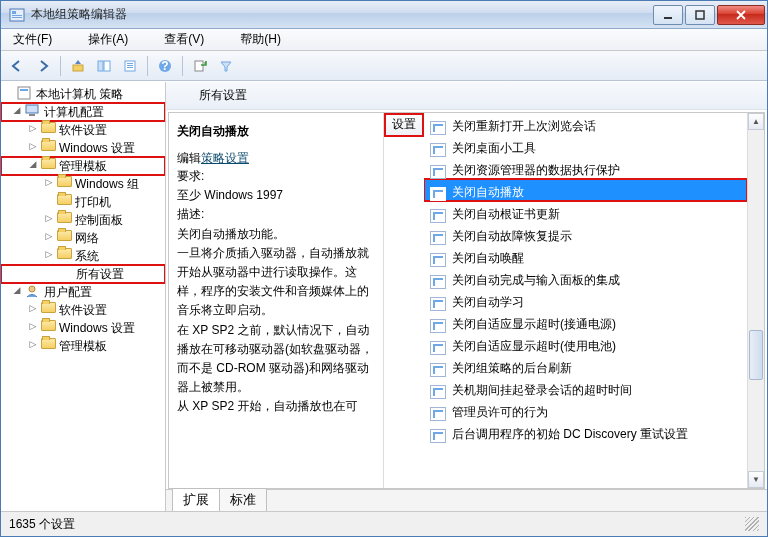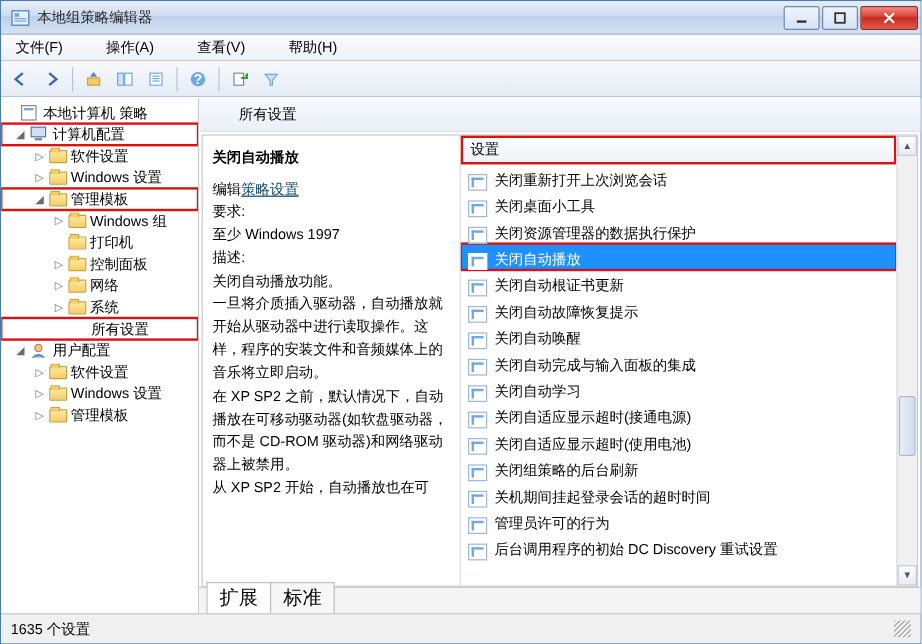--- a/index.html
+++ b/index.html
@@ -12,21 +12,21 @@
 .win-btn{width:30px;height:20px;border:1px solid #6f8bad;border-radius:2px;margin-left:2px;display:flex;align-items:center;justify-content:center;background:linear-gradient(#eef4fc,#d6e3f4);font-size:11px;color:#333;cursor:pointer}
 .win-btn.max{width:30px}
 .win-btn.close{width:48px;background:linear-gradient(#f08b84,#d9402f 45%,#c62a1c 46%,#e2584c);color:#fff;font-weight:bold;border-color:#8c2b22}
 .menubar{height:22px;background:linear-gradient(#fafbfd,#eef1f6);border-bottom:1px solid #c8c8c8;display:flex;align-items:center;padding:0 4px;gap:20px}
 .menu-item{padding:2px 8px;color:#000;cursor:pointer}
 .toolbar{height:30px;background:linear-gradient(#f7f9fc,#e5ecf6);border-bottom:1px solid #b8c4d4;display:flex;align-items:center;padding:0 4px;gap:2px}
 .tb-btn{width:24px;height:24px;border:1px solid transparent;border-radius:2px;display:flex;align-items:center;justify-content:center;cursor:pointer}
 .tb-sep{width:1px;height:20px;background:#b8c4d4;margin:0 3px}
 .content{flex:1;display:flex;border-top:1px solid #fff;min-height:0}
 .tree-pane{width:165px;border-right:1px solid #c8c8c8;background:#fff;overflow:auto;padding:3px 0}
-.t-node{display:flex;align-items:center;height:18px;padding:1px 0;white-space:nowrap;cursor:pointer}
+.t-node{display:flex;align-items:flex-start;height:18px;padding:1px 0;white-space:nowrap;cursor:pointer}
 .expander{width:12px;height:12px;display:inline-flex;align-items:center;justify-content:center;font-size:9px;color:#6b6b6b;margin-right:2px}
 .t-icon{width:16px;height:14px;display:inline-block;margin-right:3px;flex-shrink:0}
 .folder{background:linear-gradient(#fde9a8,#f4cf63);border:1px solid #caa33e;border-radius:1px;width:15px;height:11px;position:relative}
 .folder:before{content:"";position:absolute;top:-3px;left:0;width:6px;height:3px;background:#f4cf63;border:1px solid #caa33e;border-bottom:none;border-radius:1px 1px 0 0}
 .gear{width:14px;height:14px;border-radius:50%;background:radial-gradient(#a7b6cc,#6379a0);position:relative}
 .hi-red{outline:2px solid #d11;outline-offset:-1px}
 .right-pane{flex:1;display:flex;flex-direction:column;background:#fff;min-width:0}
 .right-header{height:28px;background:linear-gradient(#f7f9fc,#eaf0f8);border-bottom:1px solid #dbe2ec;display:flex;align-items:center;padding:0 8px;gap:6px}
 .right-body{flex:1;display:flex;min-height:0;border:1px solid #c8c8c8;margin:2px 2px 0 2px}
 .detail-pane{width:215px;border-right:1px solid #dcdcdc;padding:10px 8px;overflow:auto}
@@ -37,21 +37,21 @@
 .list-header{height:24px;background:linear-gradient(#fdfdfe,#eef1f6);border-bottom:1px solid #d0d6e0;display:flex;align-items:center;padding:0 8px;font-weight:normal}
 .list-header.hi{outline:2px solid #d11;outline-offset:-2px}
 .list-body{flex:1;overflow:auto}
 .list-row{display:flex;align-items:flex-end;height:22px;padding:0 6px;cursor:pointer}
 .list-row .li-icon{width:16px;height:14px;margin-right:6px;flex-shrink:0;border:1px solid #9fb6d4;background:#fff;position:relative}
 .list-row .li-icon:after{content:"";position:absolute;left:2px;top:2px;right:2px;bottom:2px;border-left:2px solid #6fa8e6;border-top:2px solid #6fa8e6}
 .list-row.sel{background:#1e90ff;color:#fff}
 .list-row.sel .li-icon{border-color:#fff}
 .list-row.hi-red{outline:2px solid #d11;outline-offset:-1px}
 .tabs{height:22px;display:flex;align-items:flex-end;padding-left:6px;border-top:1px solid #c8c8c8;background:#f4f4f4}
-.tab{padding:2px 10px;border:1px solid #bfbfbf;border-bottom:none;margin-right:-1px;background:#f7f7f7;cursor:pointer;font-size:16px}
+.tab{padding:2px 10px;border:1px solid #bfbfbf;border-bottom:none;margin-right:-1px;background:#f7f7f7;cursor:pointer;font-size:13px}
 .tab.active{background:#fff}
 .statusbar{height:22px;border-top:1px solid #c8c8c8;background:#f0f0f0;display:flex;align-items:center;padding:12px 8px}
 .resize-grip{margin-left:auto;width:14px;height:14px;background:repeating-linear-gradient(135deg,#b0b0b0 0 1px,transparent 1px 3px)}
 .scrollbar-v{width:17px;background:#f0f0f0;border-left:1px solid #dcdcdc;display:flex;flex-direction:column}
 .sb-btn{height:17px;background:linear-gradient(#fdfdfe,#e6ebf3);border:1px solid #c4ccd8;display:flex;align-items:center;justify-content:center;font-size:8px;color:#555}
 .sb-track{flex:1;position:relative}
 .sb-thumb{position:absolute;left:1px;right:1px;background:linear-gradient(90deg,#e8eef7,#cfdcef);border:1px solid #a8b8cf;border-radius:2px}
 svg{display:block}
 </style>
 </head>
@@ -265,21 +265,21 @@
             <div>描述:</div>
             <div>关闭自动播放功能。</div>
           </div>
           <div class="detail-block">一旦将介质插入驱动器，自动播放就开始从驱动器中进行读取操作。这样，程序的安装文件和音频媒体上的音乐将立即启动。</div>
           <div class="detail-block">在 XP SP2 之前，默认情况下，自动播放在可移动驱动器(如软盘驱动器，而不是 CD-ROM 驱动器)和网络驱动器上被禁用。</div>
           <div class="detail-block">从 XP SP2 开始，自动播放也在可</div>
         </div>
 
         <div class="list-pane">
           <div style="display:flex;flex:1;min-height:0">
-            <div style="flex:1;display:flex;flex-direction:column;min-width:0">
+            <div style="flex:1;display:flex;flex-direction:row;min-width:0">
               <div class="list-header hi">
                   <span>设置</span>
                 </div>
               <div class="list-body" id="list-body">
                   <div class="list-row">
                     <span class="li-icon"></span>
                     <span>关闭重新打开上次浏览会话</span>
                   </div>
                   <div class="list-row">
                     <span class="li-icon"></span>

